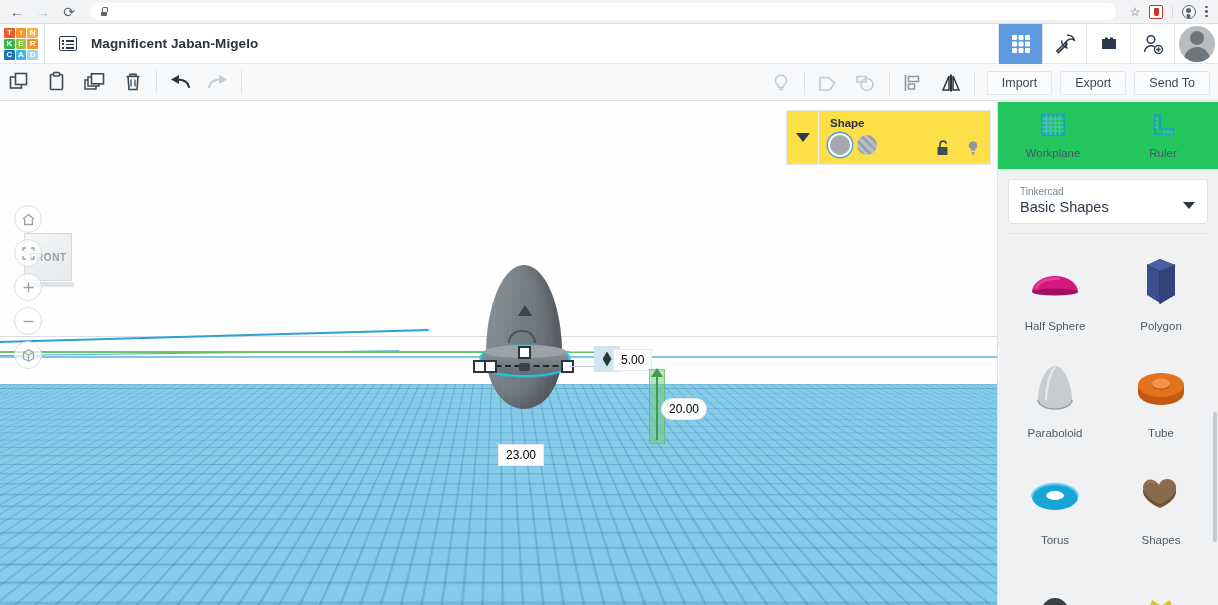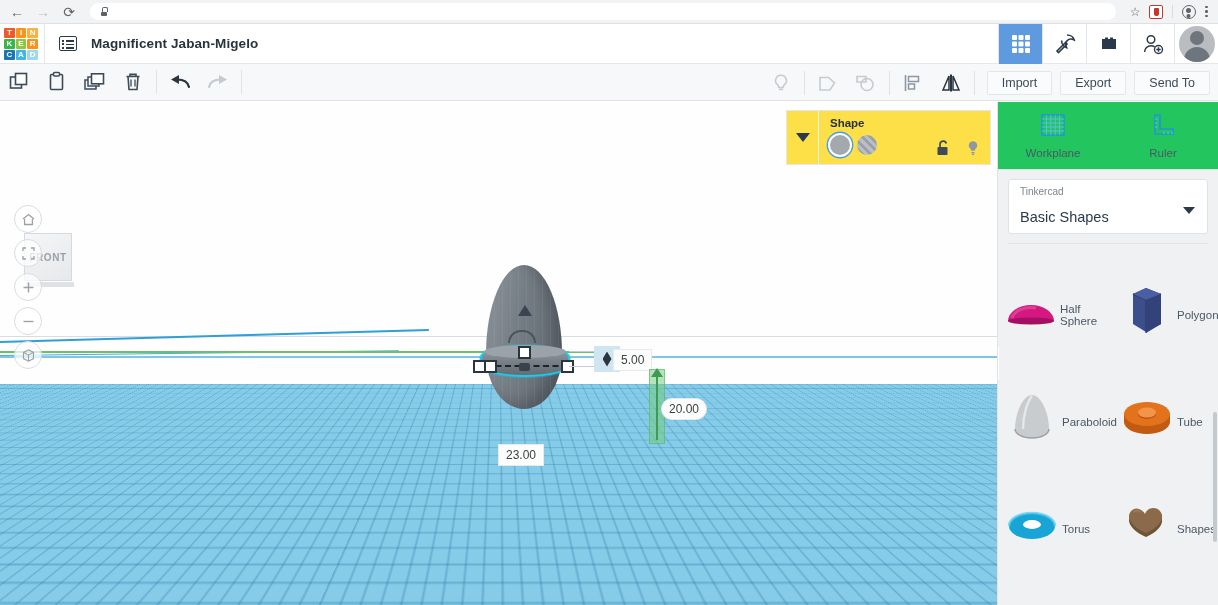--- a/index.html
+++ b/index.html
@@ -115,21 +115,21 @@
              border:2px solid #1ec8ea; box-shadow:0 0 0 1px rgba(30,200,234,.4); }
   .cyl-top { position:absolute; left:484px; top:243px; width:82px; height:13px;
              border-radius:50%; background:#9ba2a9; }
 
   .handle { position:absolute; width:13px; height:13px; background:#fff; border:2px solid #2b3540; }
   .hdl-c { position:absolute; width:11px; height:8px; background:#3a434d; border-radius:2px; }
   .dash-line { position:absolute; height:0; border-top:2px dashed #1d242c; }
   .lead-line { position:absolute; height:1px; background:#c4cbd2; }
 
   .meas { position:absolute; background:#fbfcfc; border:1px solid #e7eaed;
-          font-size:12px; color:#404040; padding:3px 7px; white-space:nowrap;text-align:right; }
+          font-size:12px; color:#000000; padding:3px 7px; white-space:nowrap;text-align:right; }
   .meas-ico { position:absolute; width:26px; height:26px; background:#cfe6f2;
               display:flex; align-items:center; justify-content:center; }
   .diamond { width:9px; height:15px; background:#2b3540;
              clip-path: polygon(50% 0, 100% 50%, 50% 100%, 0 50%); }
   .green-bar { position:absolute; left:649px; top:267px; width:16px; height:75px;
                background:rgba(120,205,130,.55); border:1px solid rgba(90,180,100,.6); }
   .green-arrow-stem { position:absolute; left:656px; top:272px; width:2px; height:66px; background:#3f9a52; }
   .green-arrow-head { position:absolute; left:651px; top:266px; width:0; height:0;
                       border-left:6px solid transparent; border-right:6px solid transparent;
                       border-bottom:9px solid #3f9a52; }
@@ -165,27 +165,27 @@
 
   
   .rpanel { position:absolute; right:0; top:102px; width:221px; height:503px;
             background:#f0f1f3; border-left:1px solid #e0e3e6; overflow:hidden; }
   .rp-tools { display:flex; height:68px; background:#22c55e; border-bottom:1px solid #e3e6e9; }
   .rp-tool { flex:1; display:flex; flex-direction:column; align-items:center; justify-content:center; gap:5px; }
   .rp-tool span { font-size:11.5px; color:#4a5966; }
   .dropdown { margin:9px 10px; background:#fff; border:1px solid #dfe2e5; border-radius:3px;
               padding:6px 11px 8px; position:relative; }
   .dd-small { font-size:10px; color:#7b858e; }
-  .dd-main { font-size:14.5px; color:#2b3a4a; margin-top:12px; }
+  .dd-main { font-size:14.5px; color:#2b3a4a; margin-top:2px; }
   .dd-caret { position:absolute; right:12px; top:50%; width:0; height:0;
               border-left:6px solid transparent; border-right:6px solid transparent;
               border-top:7px solid #2b3a4a; }
   .rp-sep { height:1px; background:#e0e3e6; margin:0 10px; }
   .shape-grid { display:grid; grid-template-columns:1fr 1fr; padding:8px 4px 0; }
-  .shape-cell { display:flex; flex-direction:row; align-items:center; justify-content:flex-start;
+  .shape-cell { display:flex; flex-direction:column; align-items:center; justify-content:flex-start;
                 height:107px; padding-top:10px; }
   .shape-label { font-size:11.5px; color:#4a5966; margin-top:8px; }
   .sicon { width:60px; height:60px; display:flex; align-items:center; justify-content:center; }
   .collapse-tab { position:absolute; left:-12px; top:243px; width:13px; height:36px;
                   background:#fff; border:1px solid #e0e3e6; border-right:none;
                   display:flex; align-items:center; justify-content:center;
                   font-size:13px; color:#2b3540; border-radius:3px 0 0 3px; }
   .rp-scroll { position:absolute; right:1px; top:310px; width:4px; height:130px;
                background:#c4c9ce; border-radius:2px; }
 </style>

